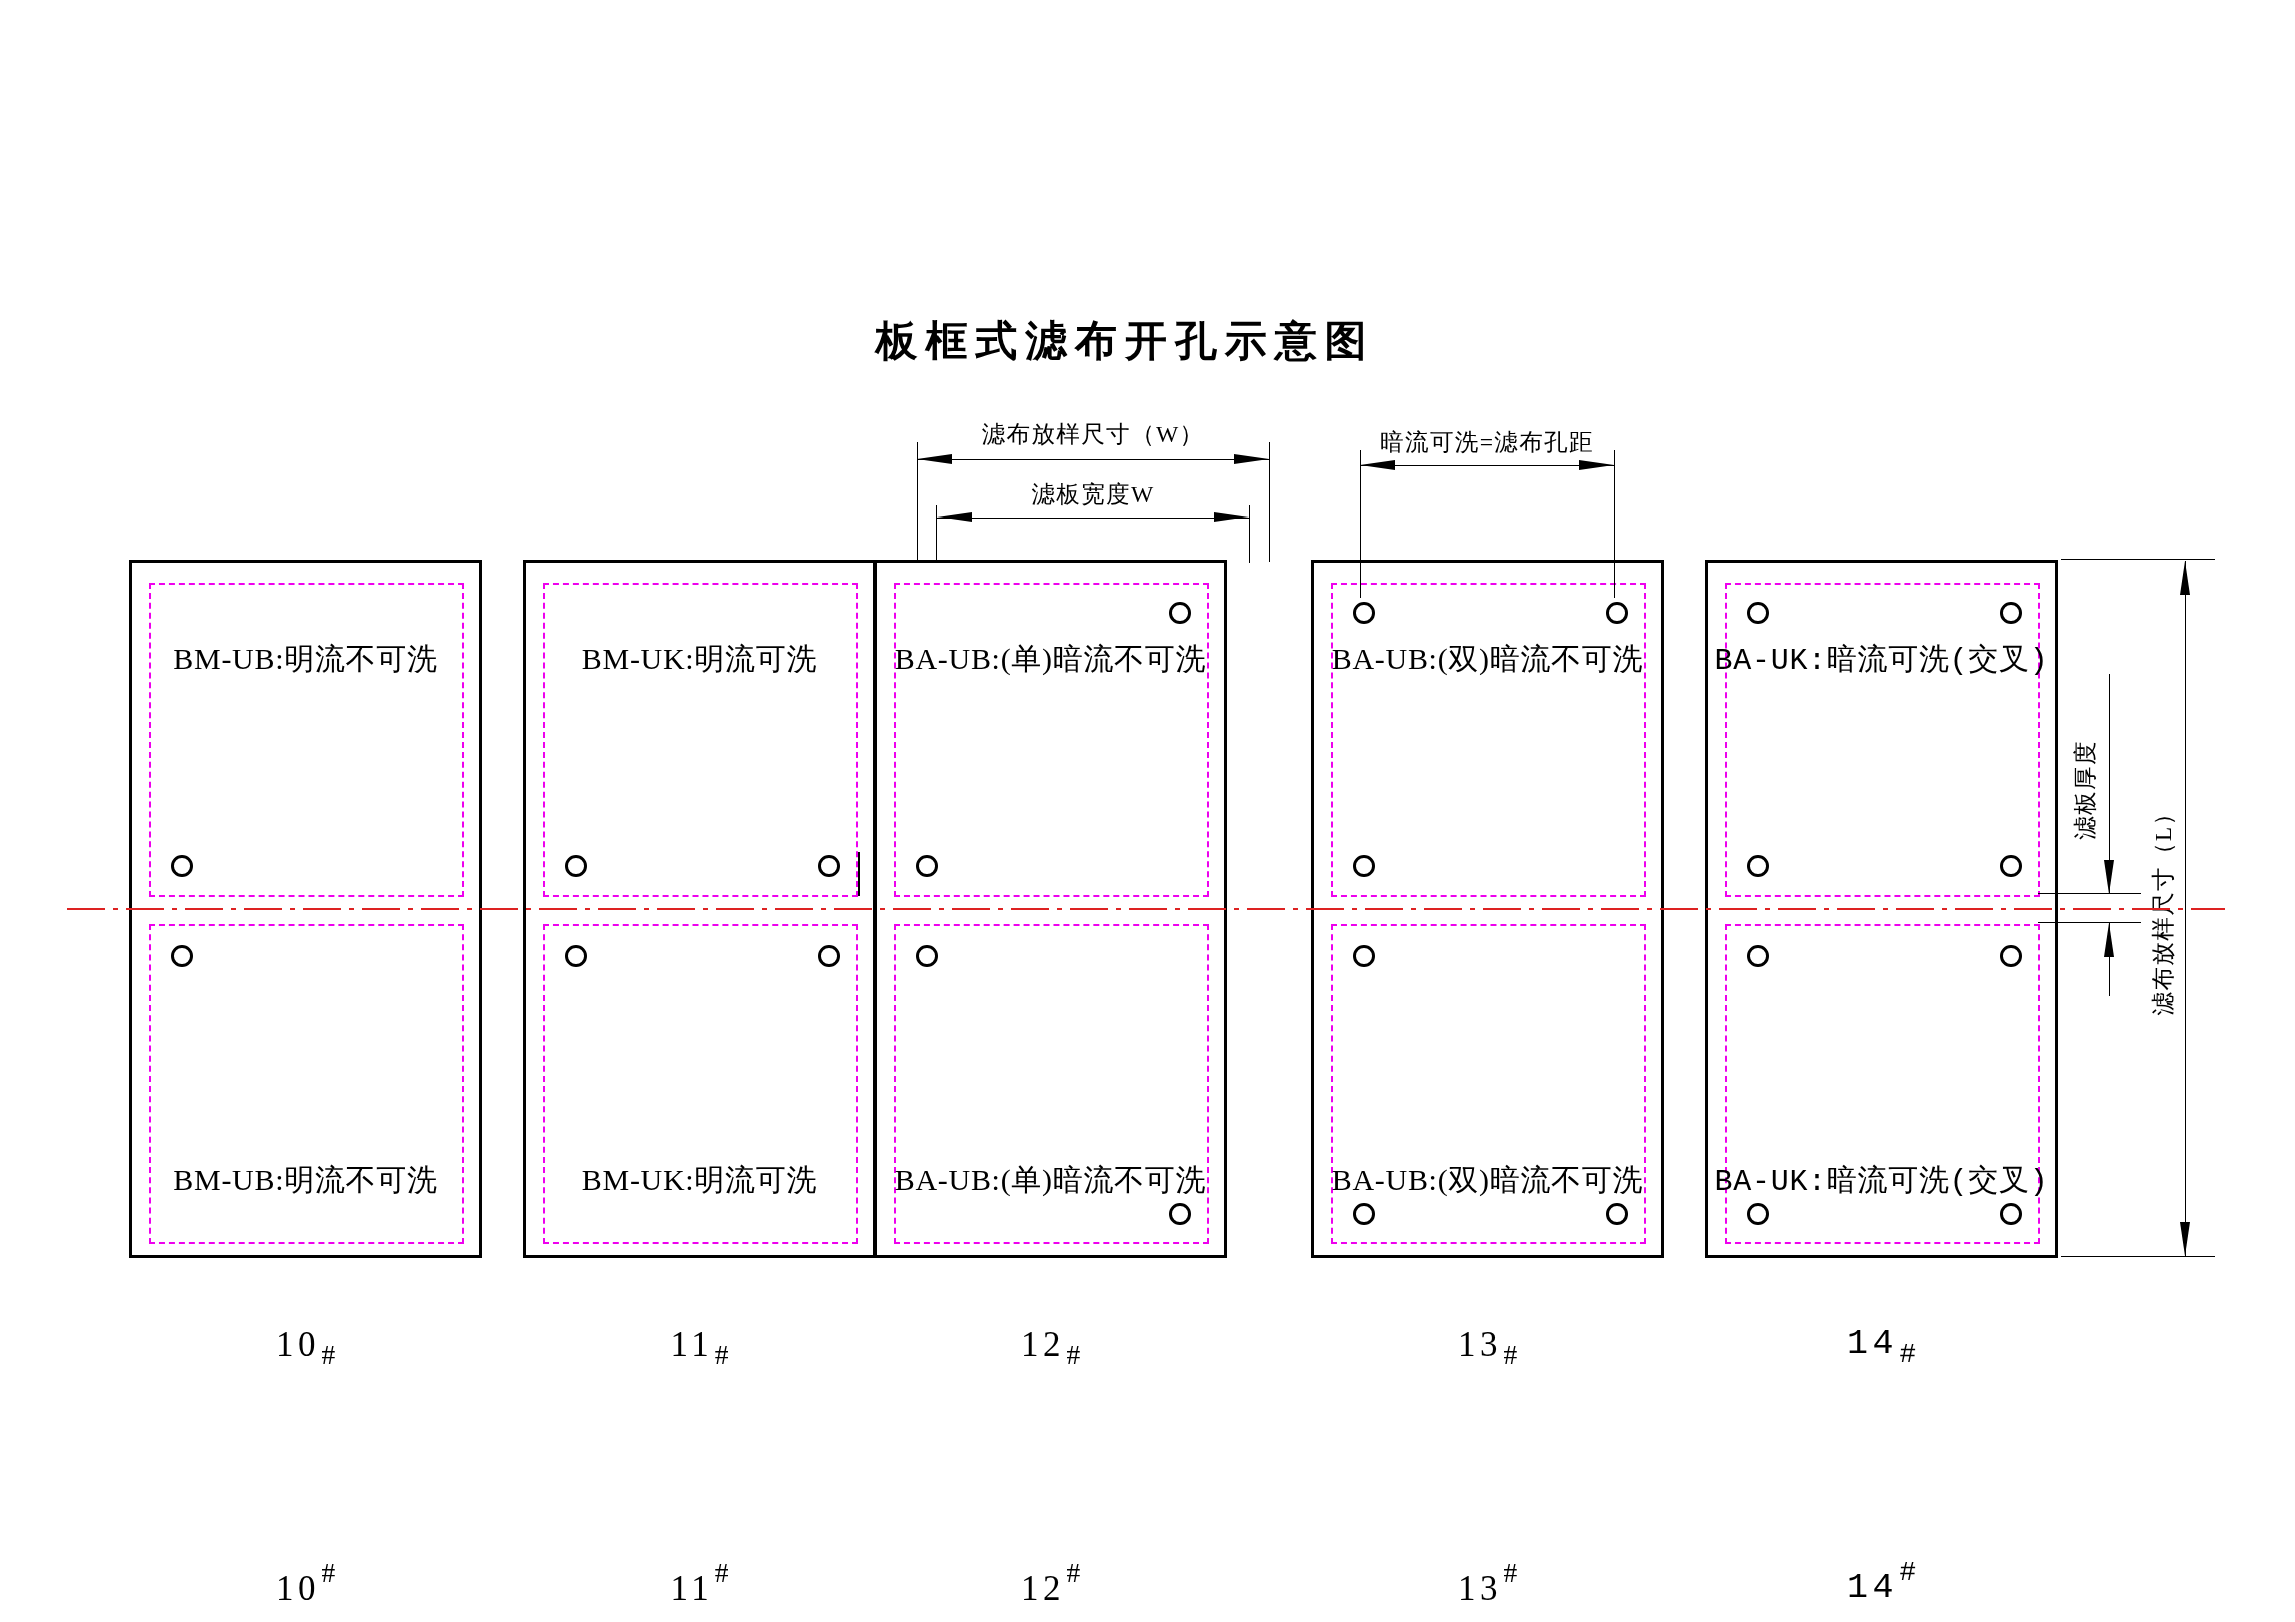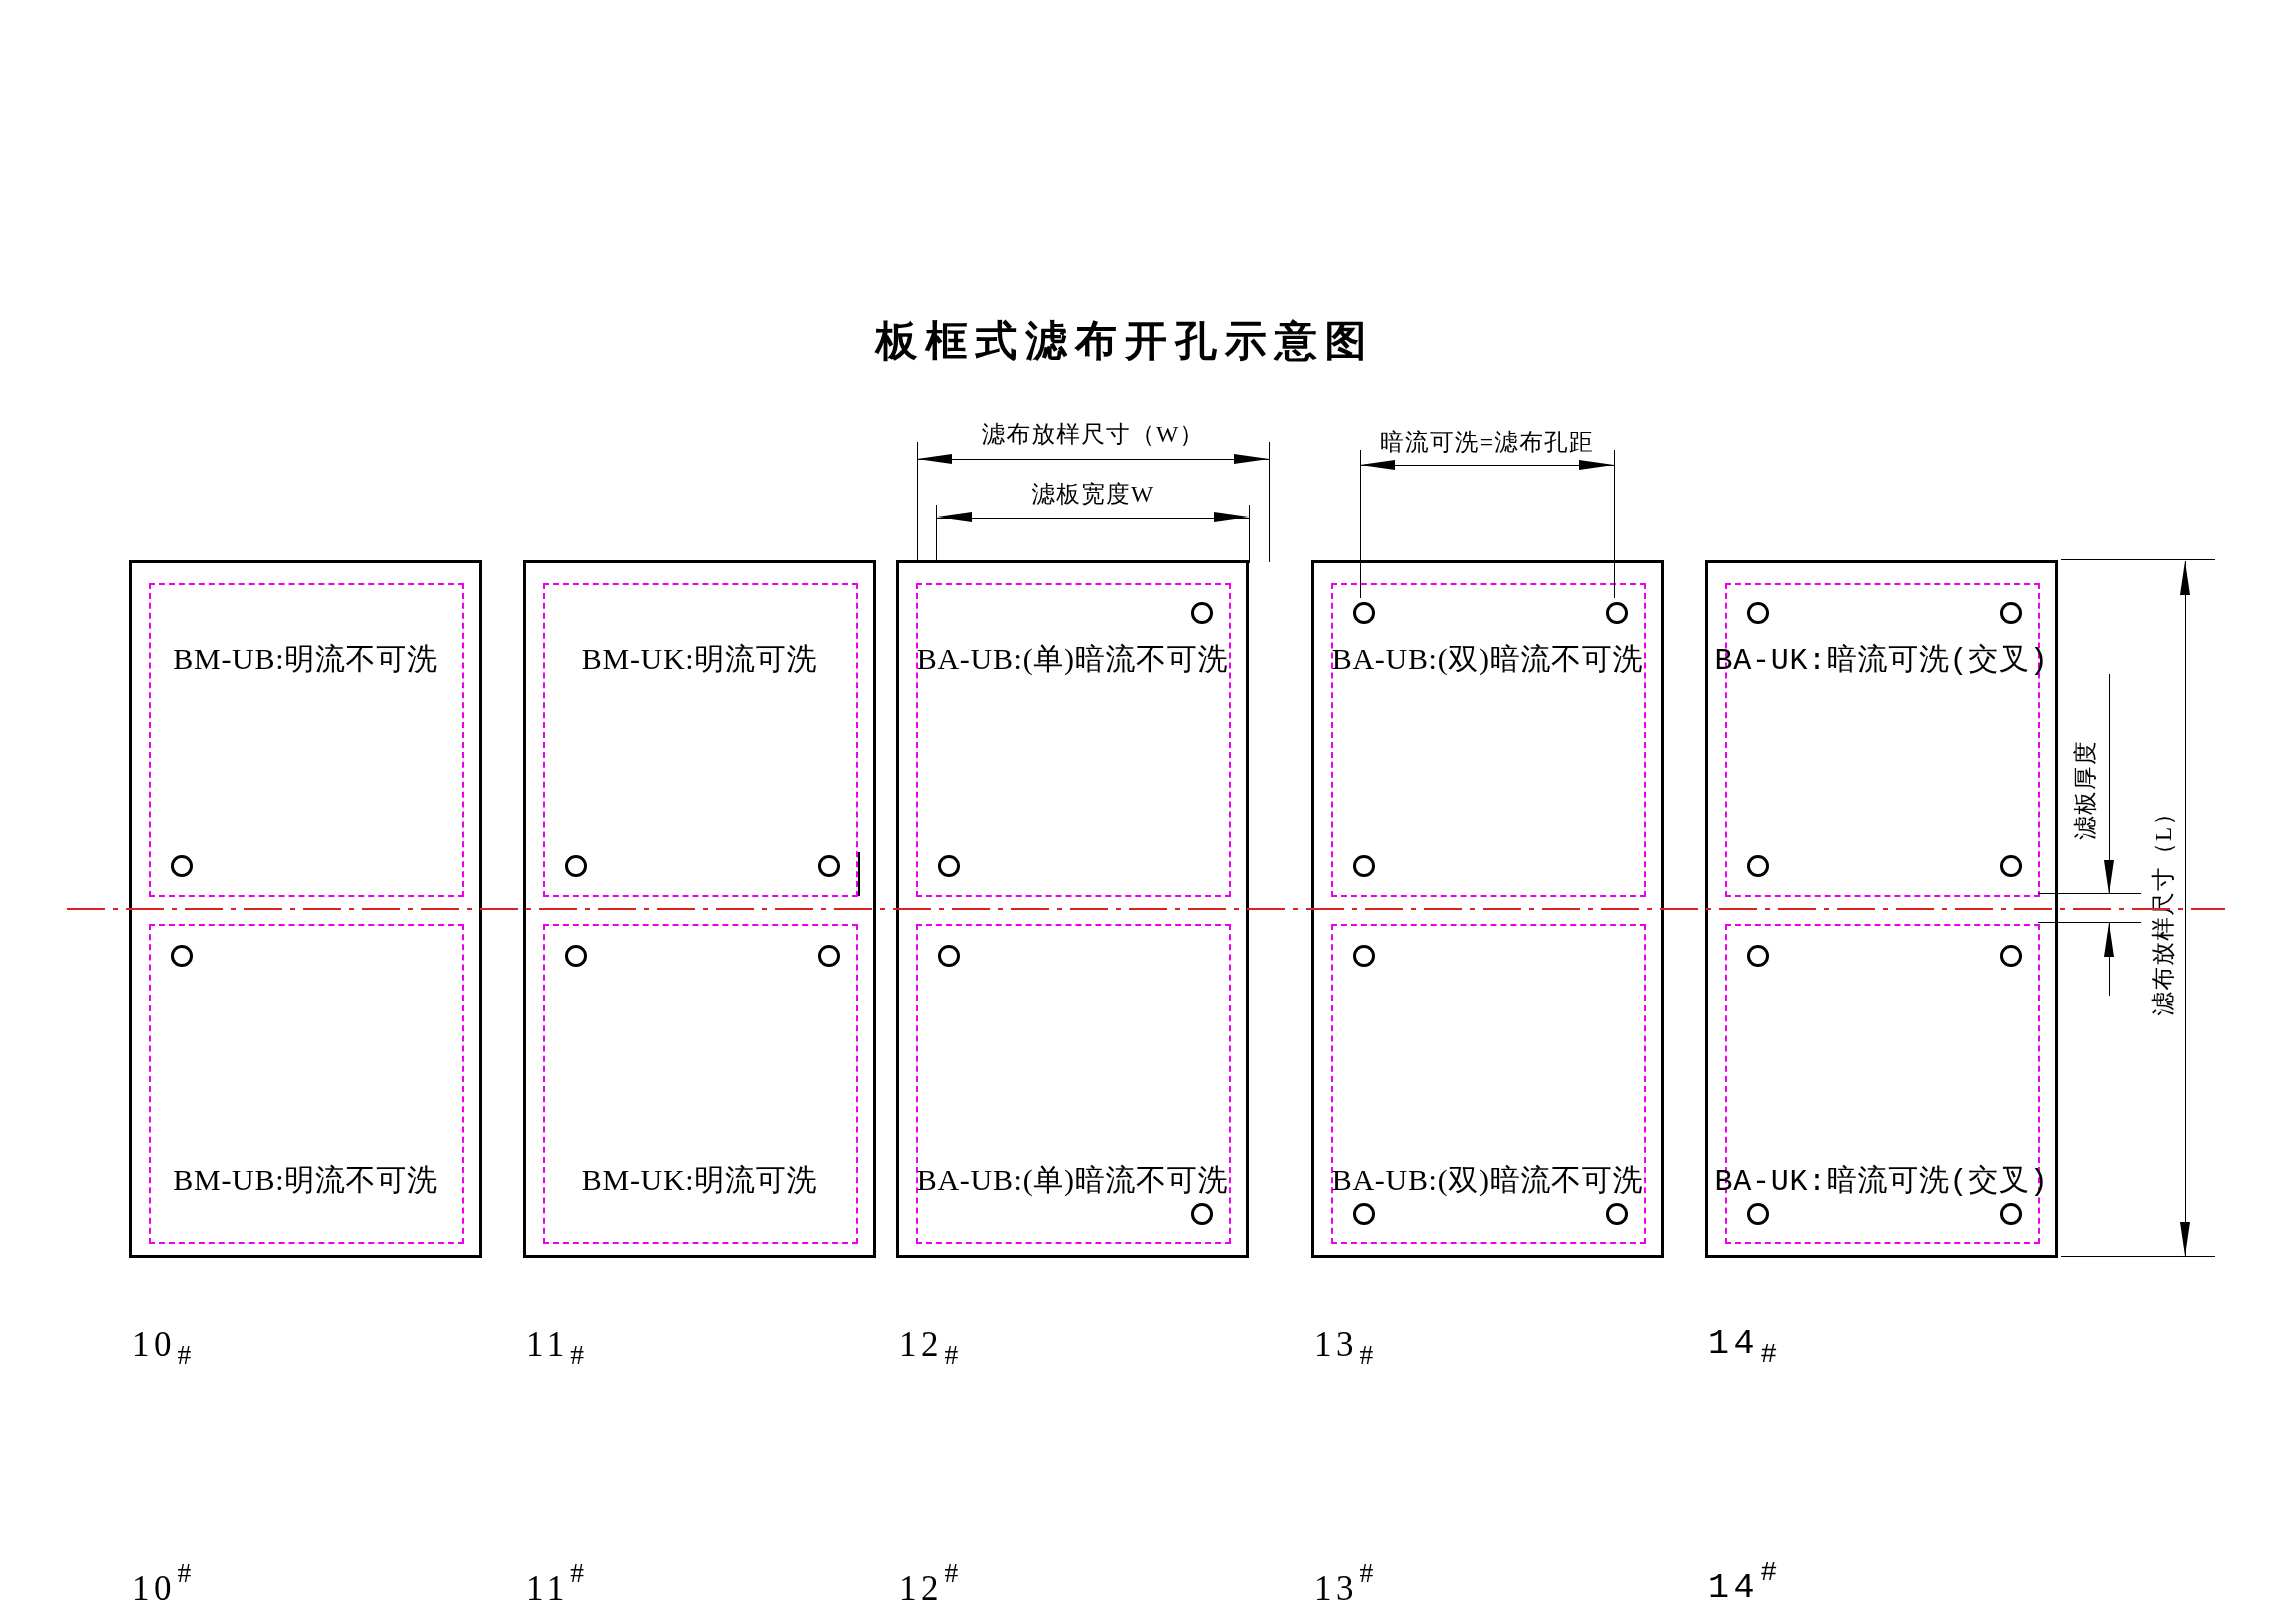--- a/index.html
+++ b/index.html
@@ -14,21 +14,21 @@
   .panel{position:absolute;top:560px;width:353px;height:698px;border:3.3px solid #000;
          box-sizing:border-box;background:#fff;}
   .dashed-box{position:absolute;left:17px;width:315px;border:2px dashed var(--magenta);
          box-sizing:border-box;}
   .dashed-box.top{top:19.6px;height:314px;}
   .dashed-box.bottom{top:361px;height:320px;}
   .plabel{position:absolute;left:0;width:100%;text-align:center;font-size:30px;
           letter-spacing:0.7px;white-space:nowrap;}
   .plabel.top{top:76px;}
   .plabel.bottom{top:597px;}
-  .num{position:absolute;left:0;width:100%;display:flex;
+  .num{position:absolute;left:0;width:100%;display:flex;justify-content:center;
        align-items:flex-start;line-height:1;}
   .num .digits{font-size:35px;letter-spacing:4.6px;}
   .num .hash{font-size:27.5px;margin-left:1.3px;}
   .num.top{top:764px;}
   .num.top .hash{transform:translateY(14.4px);}
   .num.bottom{top:1008px;}
   .num.bottom .hash{transform:translateY(-11.8px);}
   .hole{position:absolute;width:15.7px;height:15.7px;border:3.3px solid #000;border-radius:50%;
         background:#fff;}
   .tick{position:absolute;width:2px;background:#000;}
@@ -89,21 +89,21 @@
     <div class="num bottom">
       <span class="digits">11</span>
           <span class="hash">#</span>
     </div>
   <div class="hole" style="left: 39px; top: 292px;"></div>
         <div class="hole" style="left: 292px; top: 292px;"></div>
         <div class="hole" style="left: 39px; top: 382px;"></div>
         <div class="hole" style="left: 292px; top: 382px;"></div>
         <div class="tick" style="left: 332px; top: 289px; height: 44px;"></div>
       </div>
-      <div class="panel" style="left: 896px; padding-left: 12px;">
+      <div class="panel" style="left: 874px; padding-left: 12px;">
     <div class="dashed-box top"></div>
     <div class="dashed-box bottom"></div>
     <div class="plabel top">BA-UB:(单)暗流不可洗</div>
     <div class="plabel bottom">BA-UB:(单)暗流不可洗</div>
     <div class="num top">
       <span class="digits">12</span>
           <span class="hash">#</span>
     </div>
     <div class="num bottom">
       <span class="digits">12</span>

